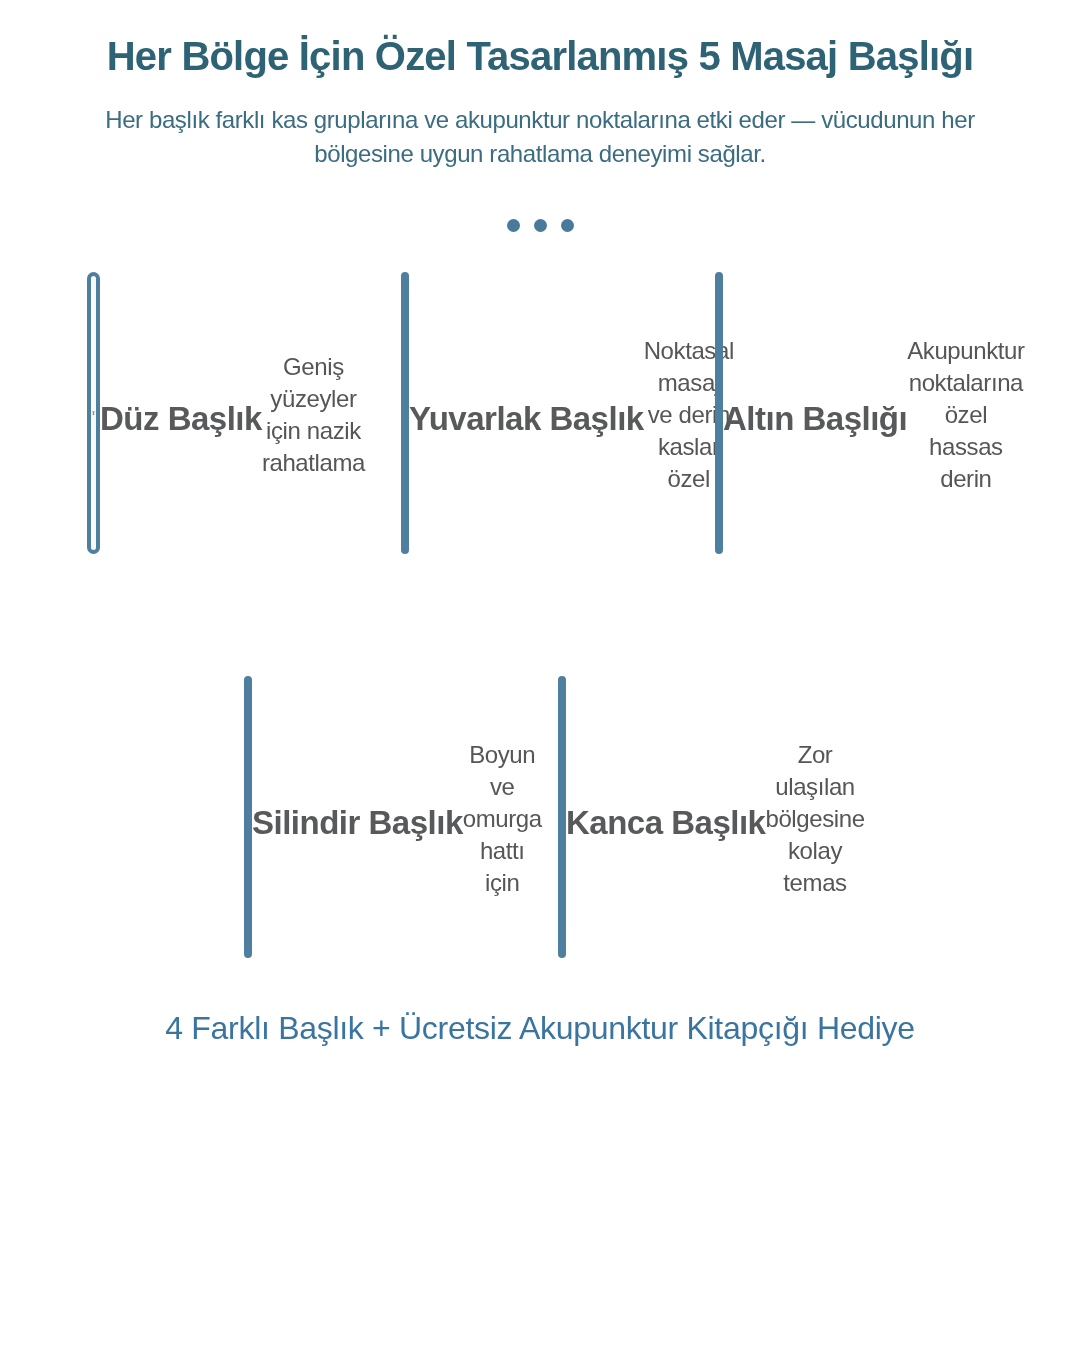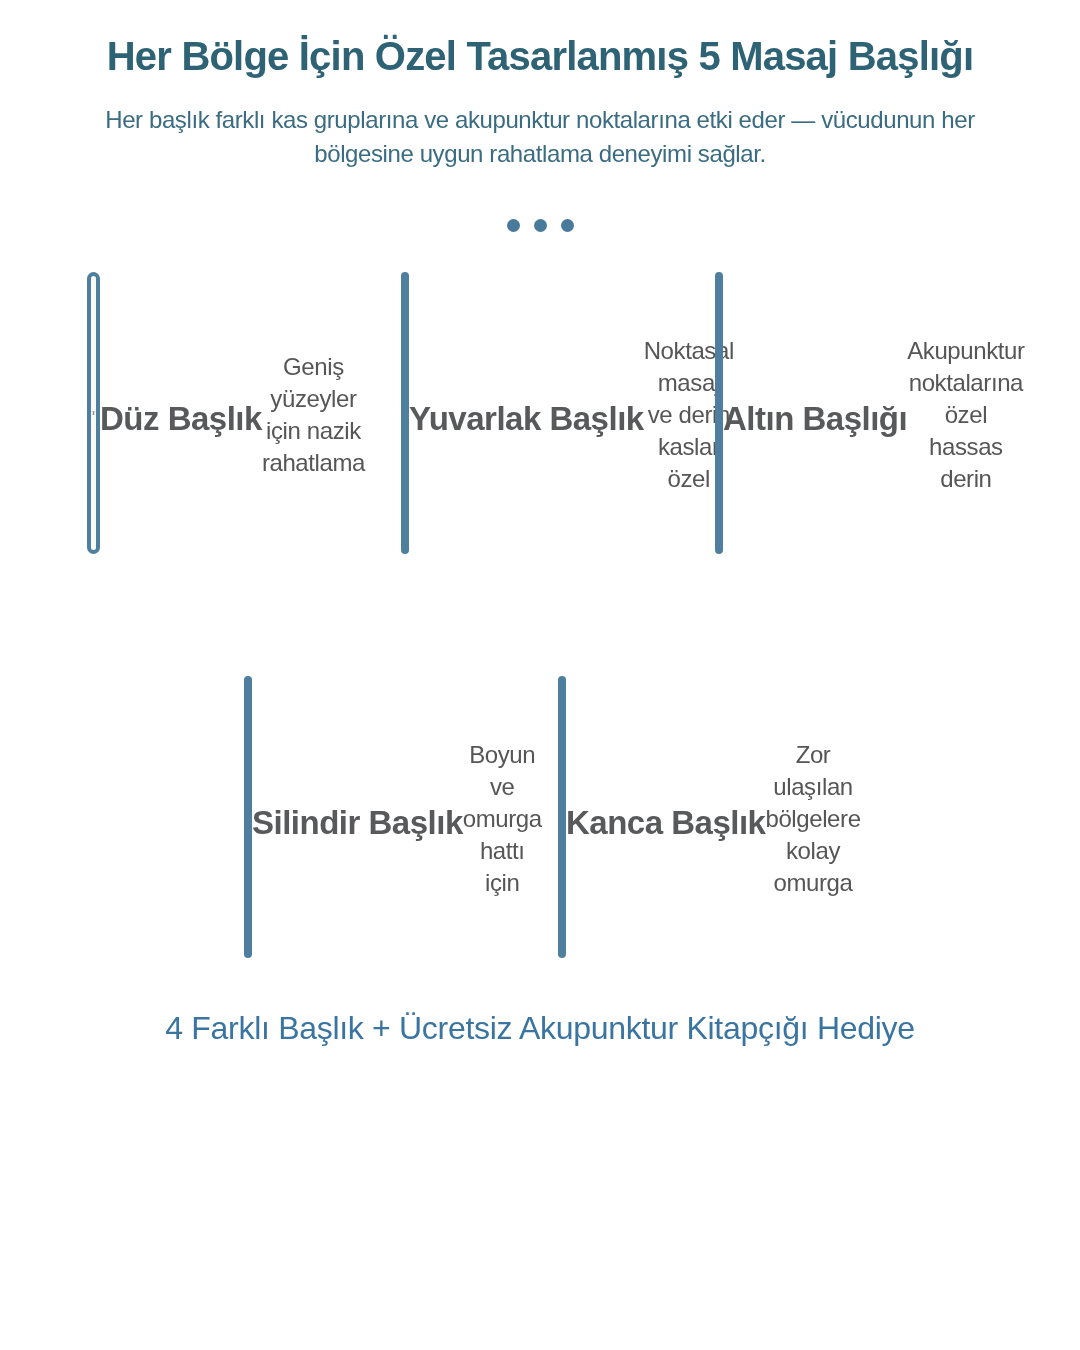--- a/index.html
+++ b/index.html
@@ -279,20 +279,20 @@
               <stop offset="0.72" stop-color="#aab0b5"></stop>
               <stop offset="0.88" stop-color="#6e757b"></stop>
               <stop offset="1" stop-color="#4e545a"></stop>
             </linearGradient>
           </defs>
           <path d="M106,14 C134,30 152,72 147,114 C143,150 130,178 123,202 C120,226 90,236 82,212 C73,186 70,152 77,114 C83,76 92,36 106,14 Z" fill="url(#c5blade)"></path>
           <path d="M106,14 C120,26 132,52 134,80 C128,50 118,28 106,14 Z" fill="#ffffff" opacity="0.7"></path>
         </svg>
       </div>
       <h3 class="card-title">Kanca Başlık</h3>
-      <p class="card-desc">Zor ulaşılan bölgelere kolay omurga</p>
+      <p class="card-desc">Zor ulaşılan bölgesine kolay temas</p>
     </div>
 
   </div>
 
   <p class="footer-gift">4 Farklı Başlık + Ücretsiz Akupunktur Kitapçığı Hediye</p>
 
 </div>
 
 </body></html>

